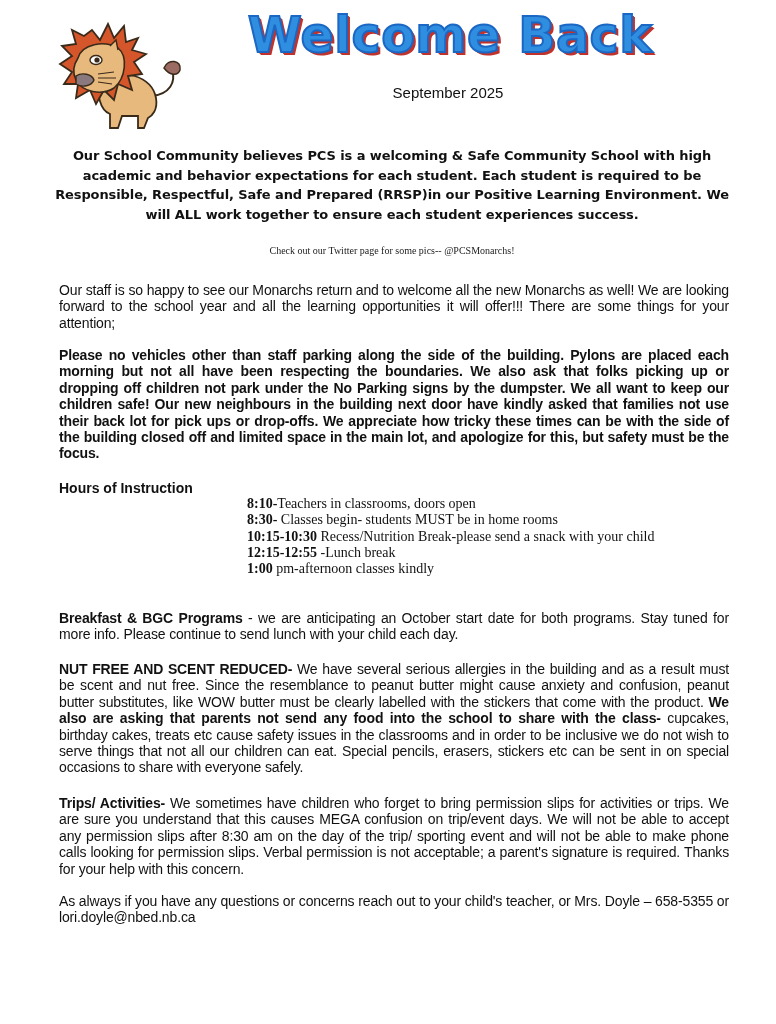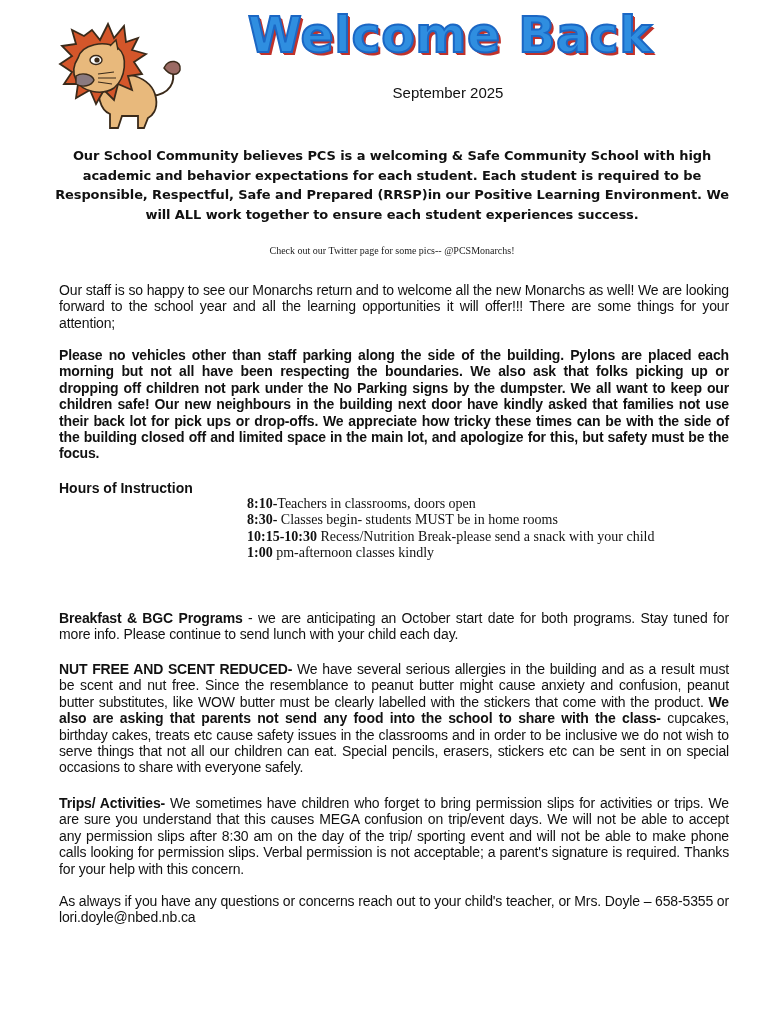--- a/index.html
+++ b/index.html
@@ -76,20 +76,21 @@
 <div class="twitter">Check out our Twitter page for some pics--  @PCSMonarchs!</div>
 
 <p class="para p1">Our staff is so happy to see our Monarchs return and to welcome all the new Monarchs as well!  We are looking forward to the school year and all the learning opportunities it will offer!!!   There are some things for your attention;</p>
 <p class="para p2">Please no vehicles other than staff parking along the side of the building.  Pylons are placed each morning but not all have been respecting the boundaries.  We also ask that folks picking up or dropping off children not park under the No Parking signs by the dumpster.  We all want to keep our children safe!   Our new neighbours in the building next door have kindly asked that families not use their back lot for pick ups or drop-offs. We appreciate how tricky these times can be with the side of the building closed off and limited space in the main lot, and apologize for this, but safety must be the focus.</p>
 
 <div class="hours-title">Hours of Instruction</div>
 <ul class="schedule">
   <li><b>8:10-</b><span>Teachers in classrooms, doors open</span></li>
   <li><b>8:30-</b><span> Classes begin- students MUST be in home rooms</span></li>
   <li><b>10:15-10:30</b><span> Recess/Nutrition Break-please send a snack with your child</span></li>
+  <li><b>12:15-12:55</b><span> -Lunch break</span></li>
   <li><b>1:00</b><span> pm-afternoon classes kindly</span></li>
 </ul>
 
 <p class="para p3"><b>Breakfast &amp; BGC Programs</b><span> - we are anticipating an October start date for both programs.  Stay tuned for more info.  Please continue to send lunch with your child each day.</span></p>
 
 <p class="para p4"><b>NUT FREE AND SCENT REDUCED-</b><span> We have several serious allergies in the building and as a result must be scent and nut free.  Since the resemblance to peanut butter might cause anxiety and confusion, peanut butter substitutes, like WOW butter must be clearly labelled with the stickers that come with the product.  </span><b>We also are asking that parents not send any food into the school to share with the class-</b><span> cupcakes, birthday cakes, treats etc cause safety issues in the classrooms and in order to be inclusive we do not wish to serve things that not all our children can eat.  Special pencils, erasers, stickers etc can be sent in on special occasions to share with everyone safely.</span></p>
 
 <p class="para p5"><b>Trips/ Activities-</b><span> We sometimes have children who forget to bring permission slips for activities or trips. We are sure you understand that this causes MEGA confusion on trip/event days.  We will not be able to accept any permission slips after 8:30 am on the day of the trip/ sporting event and will not be able to make phone calls looking for permission slips. Verbal permission is not acceptable; a parent's signature is required.  Thanks for your help with this concern.</span></p>
 
 <p class="para p6">As always if you have any questions or concerns reach out to your child's teacher, or Mrs. Doyle – 658-5355 or lori.doyle@nbed.nb.ca</p>

